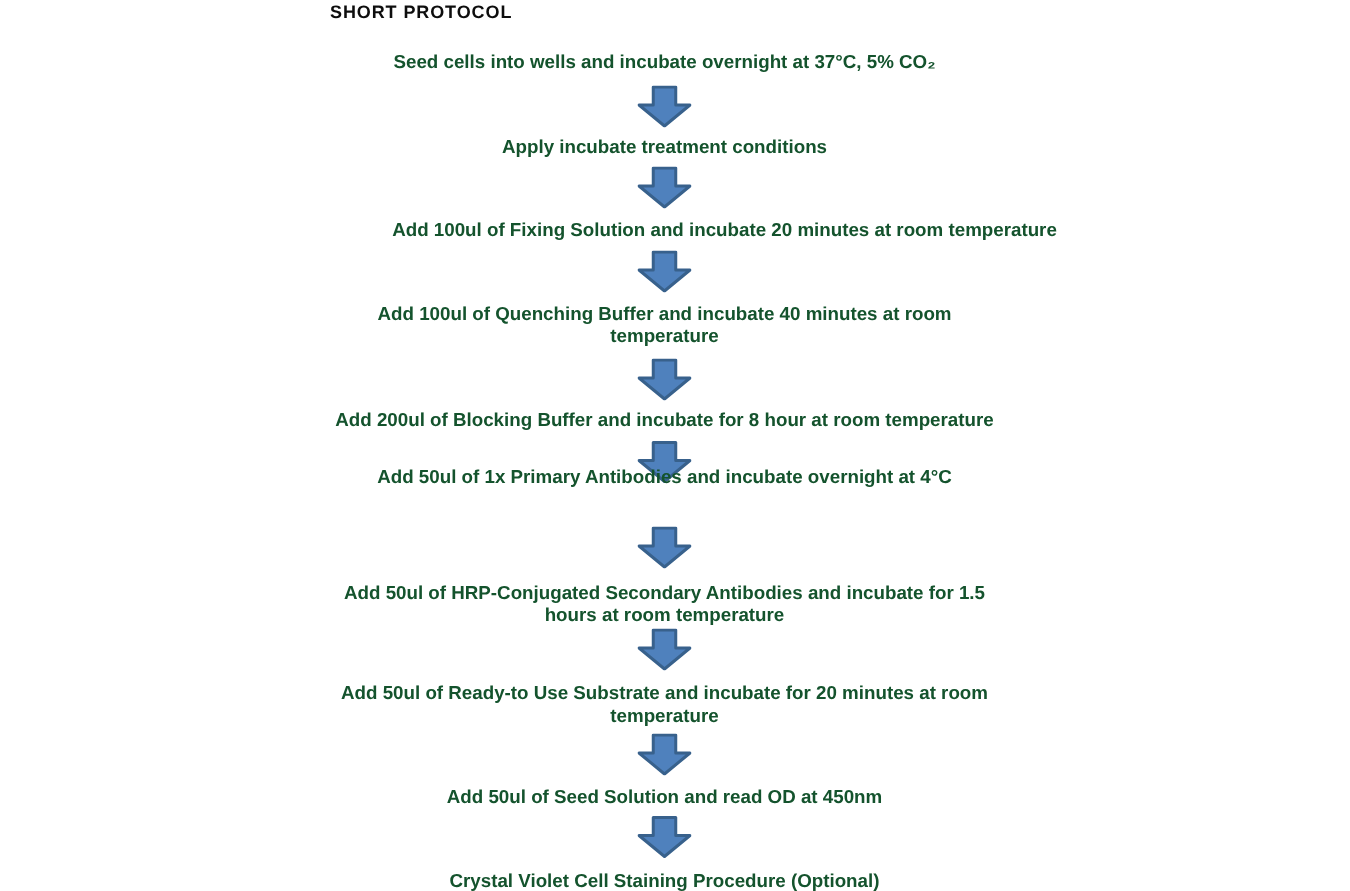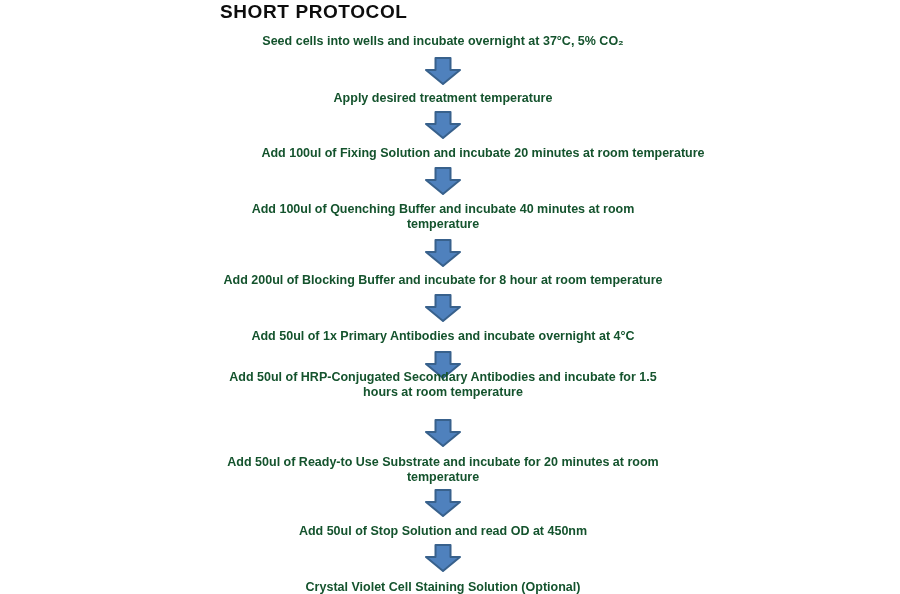--- a/index.html
+++ b/index.html
@@ -13,21 +13,21 @@
     height: 594px;
     background: #ffffff;
     font-family: "Liberation Sans", sans-serif;
     overflow: hidden;
   }
   .title {
     position: absolute;
     left: 220px;
     top: 1px;
     margin: 0;
-    font-size: 19px;
+    font-size: 12px;
     font-weight: 700;
     letter-spacing: 0.6px;
     color: #0d0d0d;
     white-space: nowrap;
   }
   .step {
     position: absolute;
     left: 0;
     width: 886px;
     text-align: center;
@@ -49,22 +49,22 @@
     stroke: var(--arrow-border, #38618C);
     stroke-width: 2;
     stroke-linejoin: round;
   }
   
   .s1  { top: 34px; }
   .s2  { top: 91px; }
   .s3  { top: 146px; padding-left: 40px; }
   .s4  { top: 202px; }
   .s5  { top: 273px; }
-  .s6  { top: 329px; }
-  .s7  { top: 370px; }
+  .s6  { top: 311px; }
+  .s7  { top: 388px; }
   .s8  { top: 455px; }
   .s9  { top: 524px; }
   .s10 { top: 580px; }
   .a1 { top: 57px; }
   .a2 { top: 111px; }
   .a3 { top: 167px; }
   .a4 { top: 239px; }
   .a5 { top: 294px; }
   .a6 { top: 351px; }
   .a7 { top: 419px; }
@@ -77,21 +77,21 @@
 <div class="page">
   <h1 class="title">SHORT PROTOCOL</h1>
 
   <div class="step s1">Seed cells into wells and incubate overnight at 37°C, 5% CO₂</div>
   <div class="arrow a1">
       <svg viewBox="0 0 36 28" width="36" height="28">
         <path d="M10.5 1 H25.5 V13 H35 L18 27 L1 13 H10.5 Z"></path>
       </svg>
     </div>
 
-  <div class="step s2">Apply desired treatment temperature</div>
+  <div class="step s2">Apply incubate treatment conditions</div>
   <div class="arrow a2">
       <svg viewBox="0 0 36 28" width="36" height="28">
         <path d="M10.5 1 H25.5 V13 H35 L18 27 L1 13 H10.5 Z"></path>
       </svg>
     </div>
 
   <div class="step s3">Add 100ul of Fixing Solution and incubate 20 minutes at room temperature</div>
   <div class="arrow a3">
       <svg viewBox="0 0 36 28" width="36" height="28">
         <path d="M10.5 1 H25.5 V13 H35 L18 27 L1 13 H10.5 Z"></path>
@@ -129,21 +129,21 @@
     </div>
 
   <div class="step s8">Add 50ul of Ready-to Use Substrate and incubate for 20 minutes at room
 temperature</div>
   <div class="arrow a8">
       <svg viewBox="0 0 36 28" width="36" height="28">
         <path d="M10.5 1 H25.5 V13 H35 L18 27 L1 13 H10.5 Z"></path>
       </svg>
     </div>
 
-  <div class="step s9">Add 50ul of Stop Solution and read OD at 450nm</div>
+  <div class="step s9">Add 50ul of Seed Solution and read OD at 450nm</div>
   <div class="arrow a9">
       <svg viewBox="0 0 36 28" width="36" height="28">
         <path d="M10.5 1 H25.5 V13 H35 L18 27 L1 13 H10.5 Z"></path>
       </svg>
     </div>
 
-  <div class="step s10">Crystal Violet Cell Staining Solution (Optional)</div>
+  <div class="step s10">Crystal Violet Cell Staining Procedure (Optional)</div>
 </div>
 
 </body></html>

